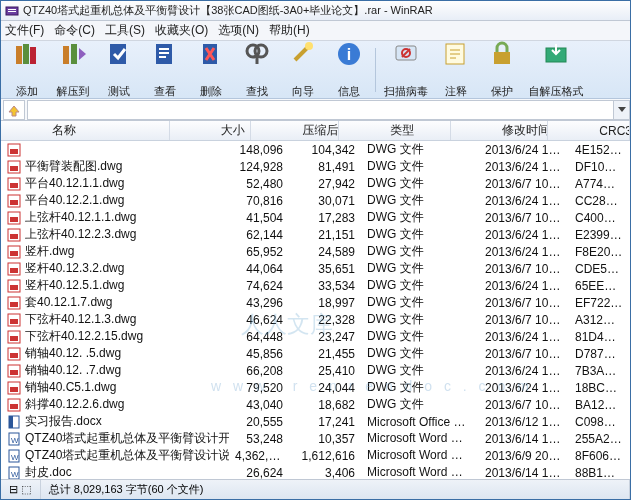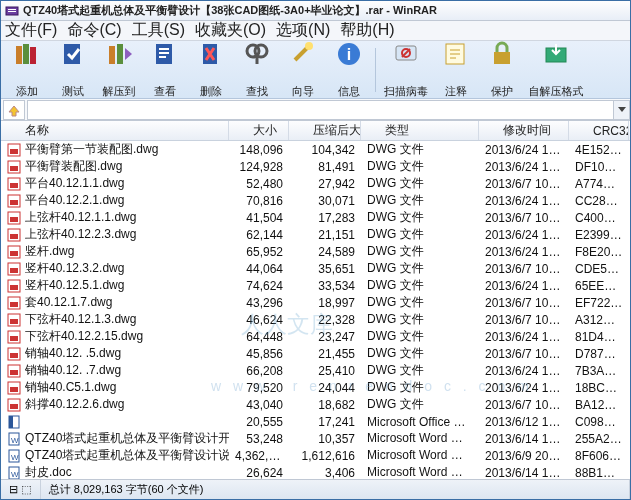--- a/index.html
+++ b/index.html
@@ -1,32 +1,32 @@
 <!DOCTYPE html>
 <html><head>
 <meta charset="utf-8">
 <style>
   * { margin: 0; padding: 0; box-sizing: border-box; }
   body { font-family: "Microsoft YaHei", SimSun, Arial, sans-serif; font-size: 12px; background: #fff; width: 631px; height: 500px; overflow: hidden; border: 1px solid #3a6ea5; position: relative;}
-  .titlebar { background: linear-gradient(to bottom, #fefefe, #e8eef7); height: 20px; display: flex; align-items: center; padding: 0 4px; border-bottom: 1px solid #c0c8d4; font-weight: bold; }
+  .titlebar { background: linear-gradient(to bottom, #fefefe, #e8eef7); height: 20px; display: flex; align-items: center; padding: 0 4px; border-bottom: 1px solid #c0c8d4; }
   .titlebar-icon { width: 14px; height: 14px; margin-right: 4px; display:inline-flex; align-items:center; justify-content:center;}
   .titlebar-text { flex: 1; font-size: 11px; color:#222; }
-  .menubar { height: 20px; display: flex; align-items: center; padding: 0 4px; background: #f4f6fa; border-bottom: 1px solid #d0d6e0; font-size: 16px; }
+  .menubar { height: 20px; display: flex; align-items: center; padding: 0 4px; background: #f4f6fa; border-bottom: 1px solid #d0d6e0; font-size: 12px; }
   .menubar span { margin-right: 10px; cursor: default; color:#222;}
   .toolbar { height: 58px; background: linear-gradient(to bottom, #e8f0fb, #d7e6f6); display: flex; align-items: center; padding: 2px 4px; border-bottom: 1px solid #b4c6dc; gap:2px;}
   .tool-btn { width: 44px; height: 52px; display: flex; flex-direction: column; align-items: center; justify-content: center; cursor: pointer; border-radius:3px;}
   .tool-icon { width: 30px; height: 30px; display:flex; align-items:center; justify-content:center; }
   .tool-label { font-size: 11px; margin-top: 16px; color:#222;}
   .tool-sep { width:1px; height:44px; background:#b4c6dc; margin:0 2px;}
   .pathbar { height: 22px; display: flex; align-items: center; border-bottom: 1px solid #c0c8d4; background:#f6f8fb;}
   .path-up { width:22px; height:20px; display:flex; align-items:center; justify-content:center; border:1px solid #c0c8d4; margin:0 2px; cursor:pointer; background:#fff;}
   .path-input { flex:1; height:20px; border:1px solid #c0c8d4; background:#fff; padding:0 4px; font-size:12px; display:flex; align-items:center;}
   .path-dd { width:16px; height:20px; border:1px solid #c0c8d4; border-left:none; display:flex; align-items:center; justify-content:center; cursor:pointer; background:#eef2f8;}
   .list-header { height: 20px; background: linear-gradient(to bottom,#fdfdfe,#e9eef6); display: flex; border-bottom: 1px solid #c9d2de; font-size:12px;}
-  .list-header .col { border-right: 1px solid #d4dbe6; padding: 2px 24px; display:flex; align-items:center; cursor:pointer; color:#222;}
+  .list-header .col { border-right: 1px solid #d4dbe6; padding: 2px 24px; display:flex; align-items:center; cursor:pointer; color:#222;margin-left:27px;}
   .list { overflow-y: auto; height: 340px; position:relative; background:#fff;}
   .row { height: 17px; display: flex; align-items: center; font-size: 12px; color:#111;}
   .col { padding: 0 6px; overflow: hidden; white-space: nowrap; text-overflow: ellipsis; }
   .c-name { width: 228px; display:flex; align-items:center; gap:4px;}
   .c-size { width: 60px; text-align: right; }
   .c-pack { width: 72px; text-align: right; }
   .c-type { width: 118px; }
   .c-date { width: 90px; }
   .c-crc  { width: 60px; }
   .file-ico { width:14px; height:14px; flex-shrink:0; display:inline-flex; align-items:center; justify-content:center;}
@@ -66,35 +66,35 @@
           <rect x="3" y="6" width="6" height="18" fill="#c97e2a"></rect>
           <rect x="10" y="4" width="6" height="20" fill="#5a8f3d"></rect>
           <rect x="17" y="7" width="6" height="17" fill="#b23"></rect>
         </svg>
       </span>
     <span class="tool-label">添加</span>
   </div>
   <div class="tool-btn">
     <span class="tool-icon">
         <svg width="28" height="28">
-          <rect x="5" y="4" width="16" height="20" fill="#2e5aa8"></rect>
-          <path d="M9 14 L13 18 L20 9" stroke="#fff" stroke-width="3" fill="none"></path>
-        </svg>
-      </span>
-    <span class="tool-label">测试</span>
-  </div>
-  <div class="tool-btn">
-    <span class="tool-icon">
-        <svg width="28" height="28">
           <rect x="4" y="6" width="6" height="18" fill="#c97e2a"></rect>
           <rect x="12" y="4" width="6" height="20" fill="#5a8f3d"></rect>
           <path d="M20 8 L27 14 L20 20 Z" fill="#8e5fbf"></path>
         </svg>
       </span>
     <span class="tool-label">解压到</span>
+  </div>
+  <div class="tool-btn">
+    <span class="tool-icon">
+        <svg width="28" height="28">
+          <rect x="5" y="4" width="16" height="20" fill="#2e5aa8"></rect>
+          <path d="M9 14 L13 18 L20 9" stroke="#fff" stroke-width="3" fill="none"></path>
+        </svg>
+      </span>
+    <span class="tool-label">测试</span>
   </div>
   <div class="tool-btn">
     <span class="tool-icon">
         <svg width="28" height="28">
           <rect x="5" y="4" width="16" height="20" fill="#2e5aa8"></rect>
           <rect x="8" y="8" width="10" height="2" fill="#fff"></rect>
           <rect x="8" y="12" width="10" height="2" fill="#fff"></rect>
           <rect x="8" y="16" width="7" height="2" fill="#fff"></rect>
         </svg>
       </span>
@@ -206,21 +206,20 @@
   <div class="watermark">人人文库</div>
   <div class="watermark2">w w w . r e n r e n d o c . c o m</div>
 <div class="row">
       <div class="col c-name">
         <span class="file-ico">
           <svg width="14" height="14">
             <rect x="1" y="1" width="12" height="12" fill="#fff" stroke="#c33"></rect>
             <rect x="3" y="6" width="8" height="5" fill="#c33"></rect>
           </svg>
         </span>
-        <span>平衡臂第一节装配图.dwg</span>
       </div>
       <div class="col c-size">148,096</div>
       <div class="col c-pack">104,342</div>
       <div class="col c-type">DWG 文件</div>
       <div class="col c-date">2013/6/24 14…</div>
       <div class="col c-crc">4E152DF1</div>
     </div>
     <div class="row">
       <div class="col c-name">
         <span class="file-ico">
@@ -462,20 +461,21 @@
       <div class="col c-crc">BA126E35</div>
     </div>
     <div class="row">
       <div class="col c-name">
         <span class="file-ico">
           <svg width="14" height="14">
             <rect x="2" y="1" width="10" height="12" fill="#fff" stroke="#2b579a"></rect>
             <rect x="2" y="1" width="4" height="12" fill="#2b579a"></rect>
           </svg>
         </span>
+        <span>实习报告.docx</span>
       </div>
       <div class="col c-size">20,555</div>
       <div class="col c-pack">17,241</div>
       <div class="col c-type">Microsoft Office Wor…</div>
       <div class="col c-date">2013/6/12 17…</div>
       <div class="col c-crc">C098E53E</div>
     </div>
     <div class="row">
       <div class="col c-name">
         <span class="file-ico">

